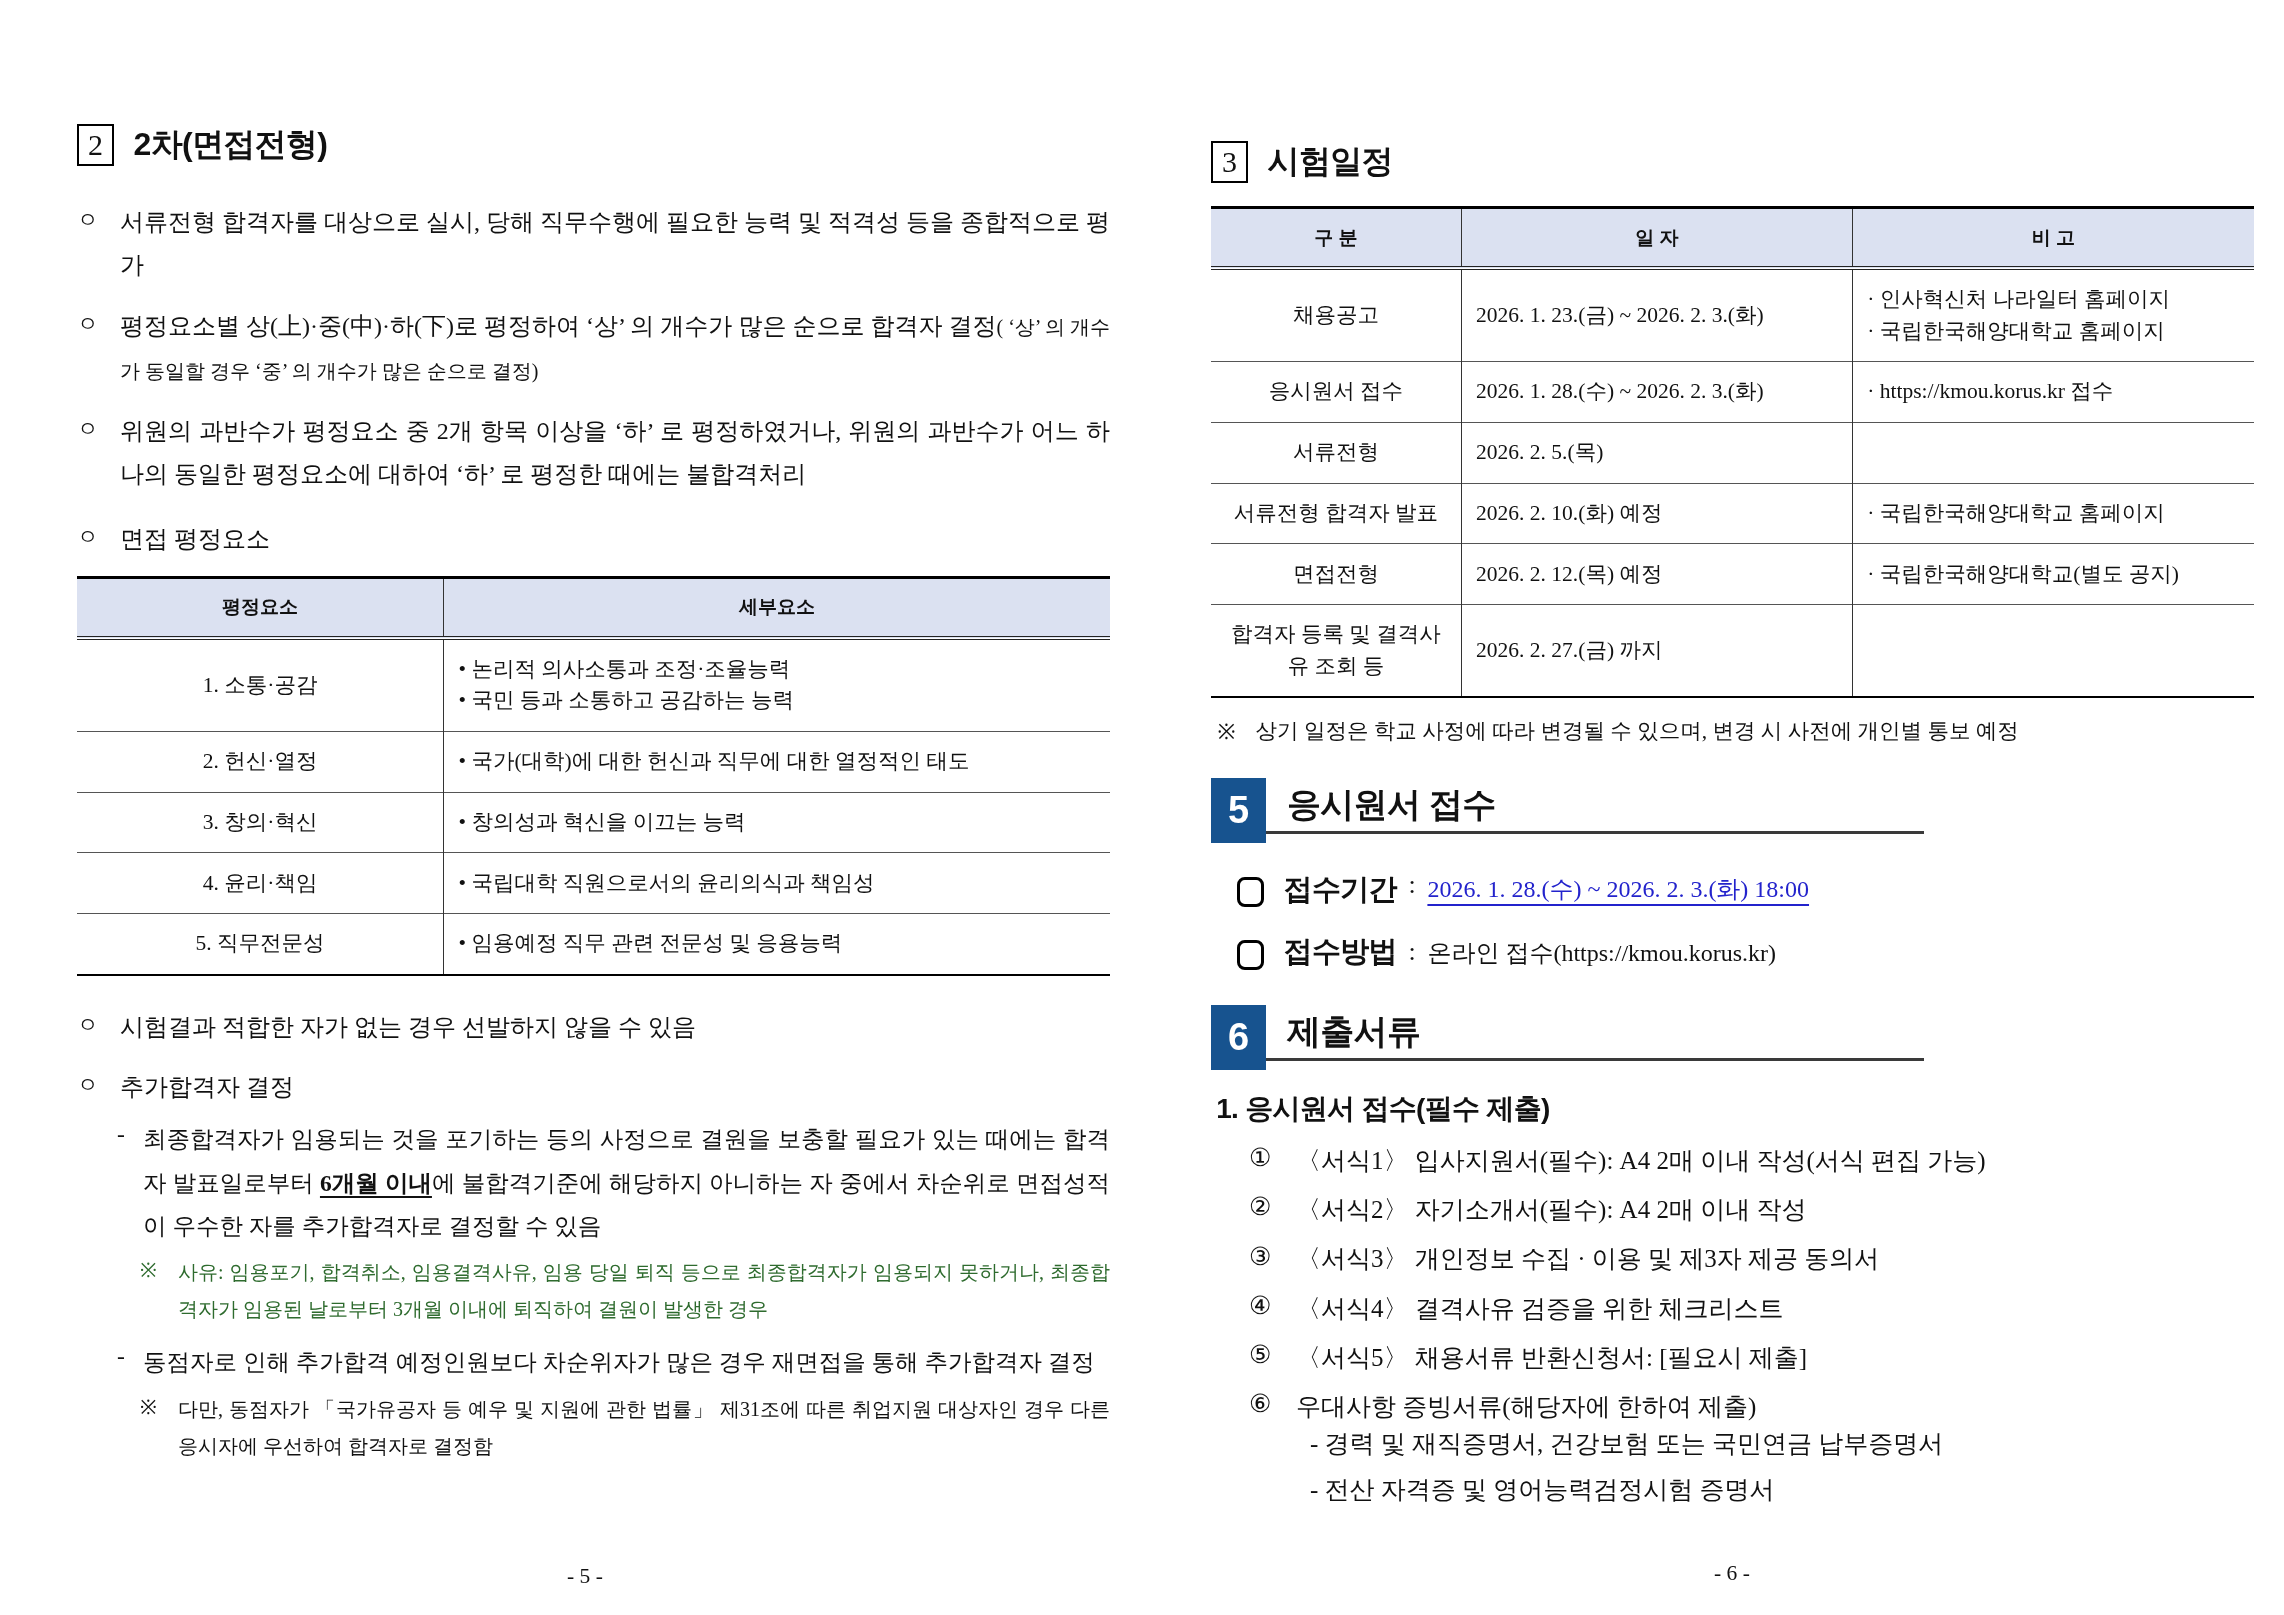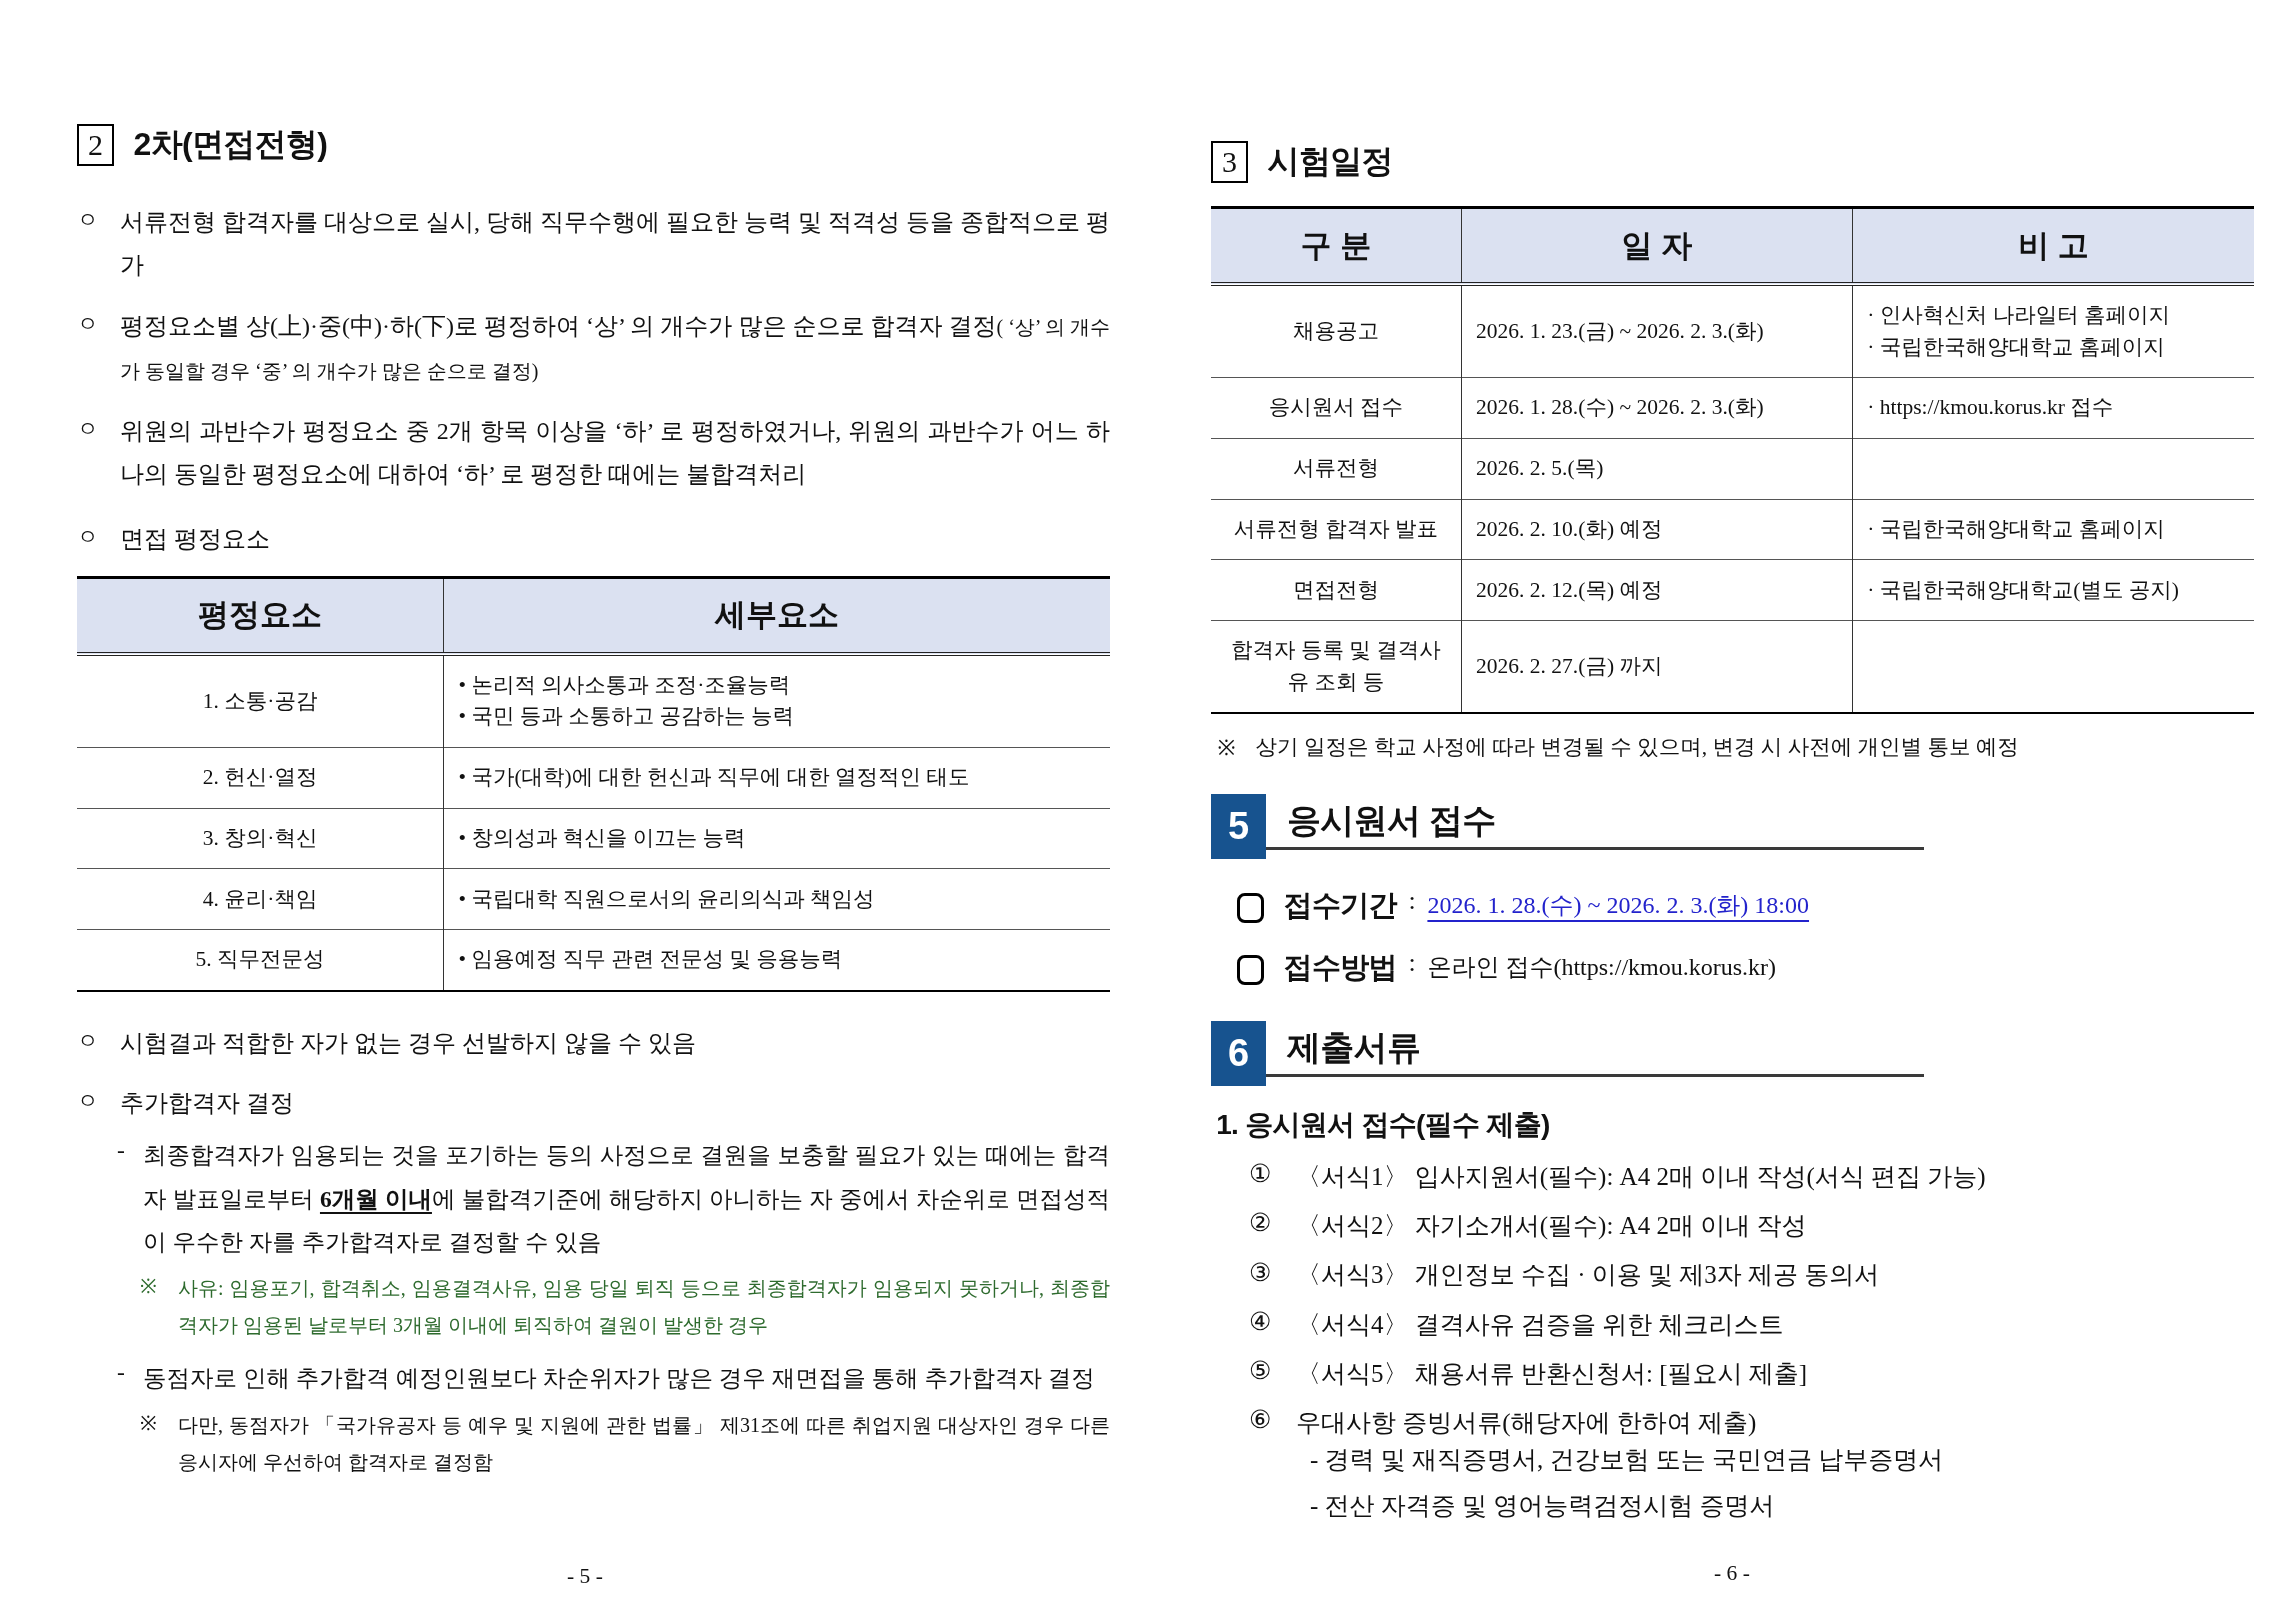--- a/index.html
+++ b/index.html
@@ -30,21 +30,21 @@
 
   .note-item { display:flex; margin-left:63px; }
   .note-item .mk { flex:none; width:38px; font-size:20px; padding-top:2px; }
   .note-item .tx { flex:1; font-size:20px; line-height:1.85; text-align:justify; }
   .green { color:#2e6b2e; }
 
   
   table.doc-tbl { width:100%; border-collapse:collapse; border-top:3.3px solid #000;
     border-bottom:2.6px solid #000; }
   table.doc-tbl th { background:#dbe1f1; font-family:"Liberation Sans","DejaVu Sans",sans-serif;
-    font-weight:bold; font-size:31px; padding:15.6px 5.2px; border-bottom:4.6px double #222;
+    font-weight:bold; font-size:19px; padding:15.6px 5.2px; border-bottom:4.6px double #222;
     text-align:center; }
   table.doc-tbl td { font-size:21.5px; line-height:1.45; padding:14.3px 14.3px; vertical-align:middle; }
   table.doc-tbl th + th, table.doc-tbl td + td { border-left:1.3px solid #333; }
   table.doc-tbl tbody tr + tr td { border-top:1.3px solid #555; }
   td.c { text-align:center; }
   td.l { text-align:left; }
 
   
   .bluesec { display:flex; align-items:flex-start; }
   .bluesec .bnum { flex:none; width:55px; height:65px; background:#17538f; color:#fff;
@@ -259,21 +259,21 @@
     </div>
   </div>
 
   <div class="chk-row" style="margin-top:27px;">
     <span class="chk"></span>
     <span class="chk-label">접수기간</span>
     <span class="chk-sep">:</span>
     <span class="chk-val link-blue">2026. 1. 28.(수) ~ 2026. 2. 3.(화) 18:00</span>
   </div>
 
-  <div class="chk-row" style="margin-top:22px;">
+  <div class="chk-row" style="margin-top:22px;align-items:center;">
     <span class="chk"></span>
     <span class="chk-label">접수방법</span>
     <span class="chk-sep">:</span>
     <span class="chk-val">온라인 접수(https://kmou.korus.kr)</span>
   </div>
 
   <div class="bluesec" style="margin-top:33px;">
     <div class="bnum">6</div>
     <div class="btwrap">
       <span class="btitle">제출서류</span>

